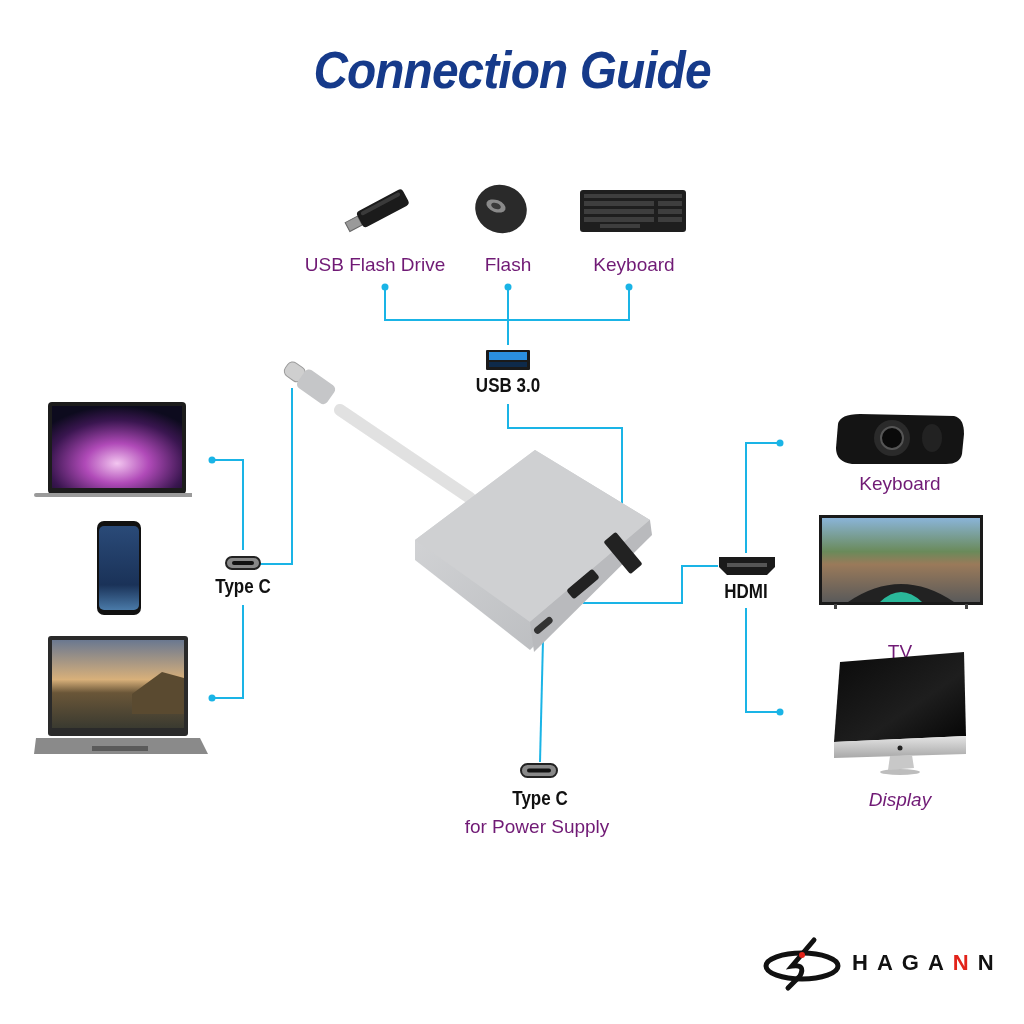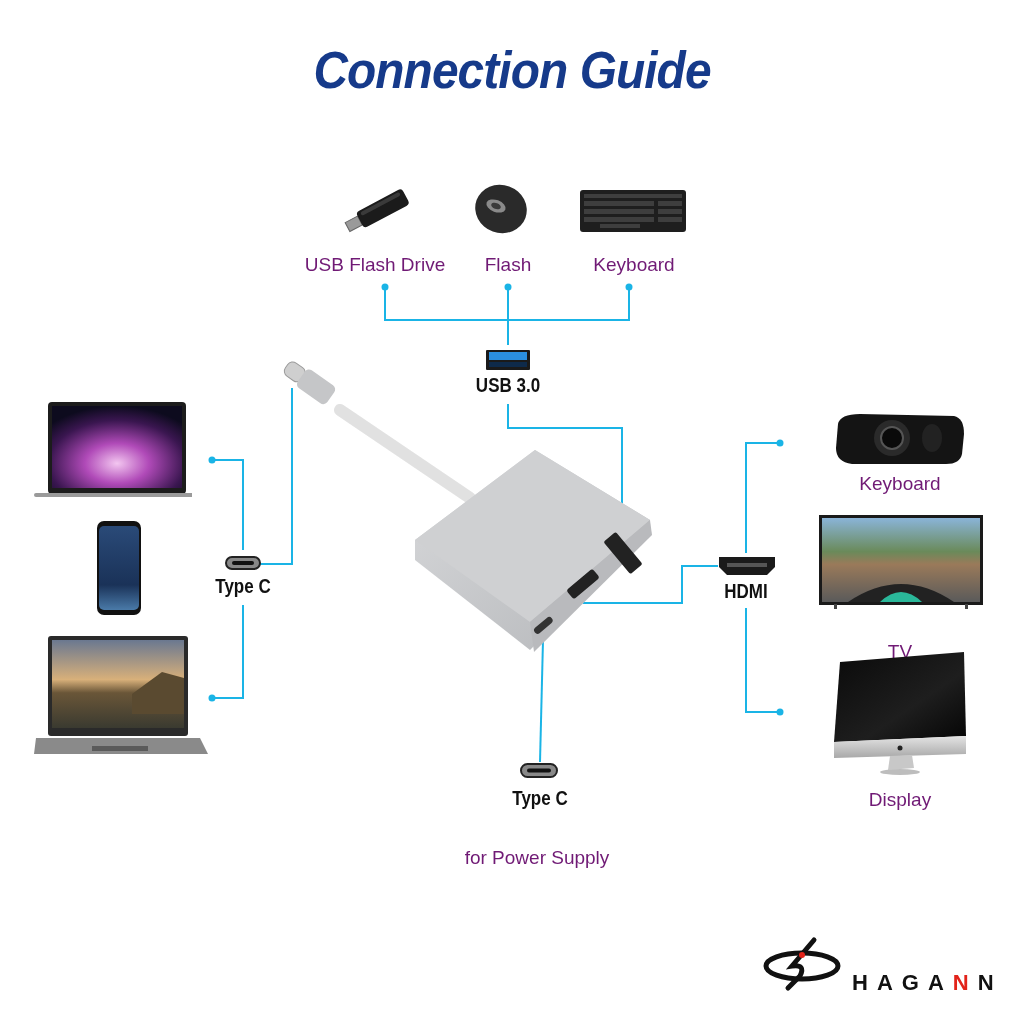--- a/index.html
+++ b/index.html
@@ -202,30 +202,30 @@
       <stop offset="0" stop-color="#e4e4e4"></stop>
       <stop offset="1" stop-color="#a8a8a8"></stop>
     </linearGradient>
   </defs>
   <polygon points="8,12 132,2 134,86 2,92" fill="url(#mon)"></polygon>
   <polygon points="2,92 134,86 134,104 2,108" fill="url(#chin)"></polygon>
   <circle cx="68" cy="98" r="2.5" fill="#222"></circle>
   <polygon points="58,106 80,105 82,118 56,120" fill="#c8c8c8"></polygon>
   <ellipse cx="68" cy="122" rx="20" ry="3" fill="#bdbdbd"></ellipse>
 </svg>
-<div class="abs label" style="left:840px;top:789px;width:120px;">Display</div>
+<div class="abs label" style="left:840px;top:789px;width:120px;font-style:italic;">Display</div>
 
 <svg class="abs" style="left:520px;top:763px;" width="38" height="15" viewBox="0 0 38 15">
   <rect x="1" y="1" width="36" height="13" rx="6.5" fill="#888" stroke="#222" stroke-width="2"></rect>
   <rect x="7" y="5.5" width="24" height="4" rx="2" fill="#111"></rect>
 </svg>
 <div class="abs plabel" style="left:490px;top:787px;width:100px;">Type C</div>
-<div class="abs label" style="left:437px;top:816px;width:200px;margin-top:31px;">for Power Supply</div>
+<div class="abs label" style="left:437px;top:816px;width:200px;">for Power Supply</div>
 
 <div class="abs" style="left:762px;top:936px;width:260px;height:56px;">
   <svg class="abs" style="left:0;top:0;" width="80" height="56" viewBox="0 0 80 56">
     <ellipse cx="40" cy="30" rx="36" ry="13" fill="none" stroke="#111" stroke-width="5"></ellipse>
     <path d="M52,4 L30,30 Q44,28 38,40 L26,52" fill="none" stroke="#111" stroke-width="5" stroke-linecap="round"></path>
     <circle cx="60" cy="30" r="4" fill="#fff"></circle>
     <circle cx="40" cy="19" r="3" fill="#e2231a"></circle>
   </svg>
-  <div class="abs logo-text" style="left:90px;top:14px;margin-top:20px;"><span>HAGA</span><span style="color:#e2231a;">N</span><span>N</span></div>
+  <div class="abs logo-text" style="left:90px;top:14px;"><span>HAGA</span><span style="color:#e2231a;">N</span><span>N</span></div>
 </div>
 
 </body></html>

